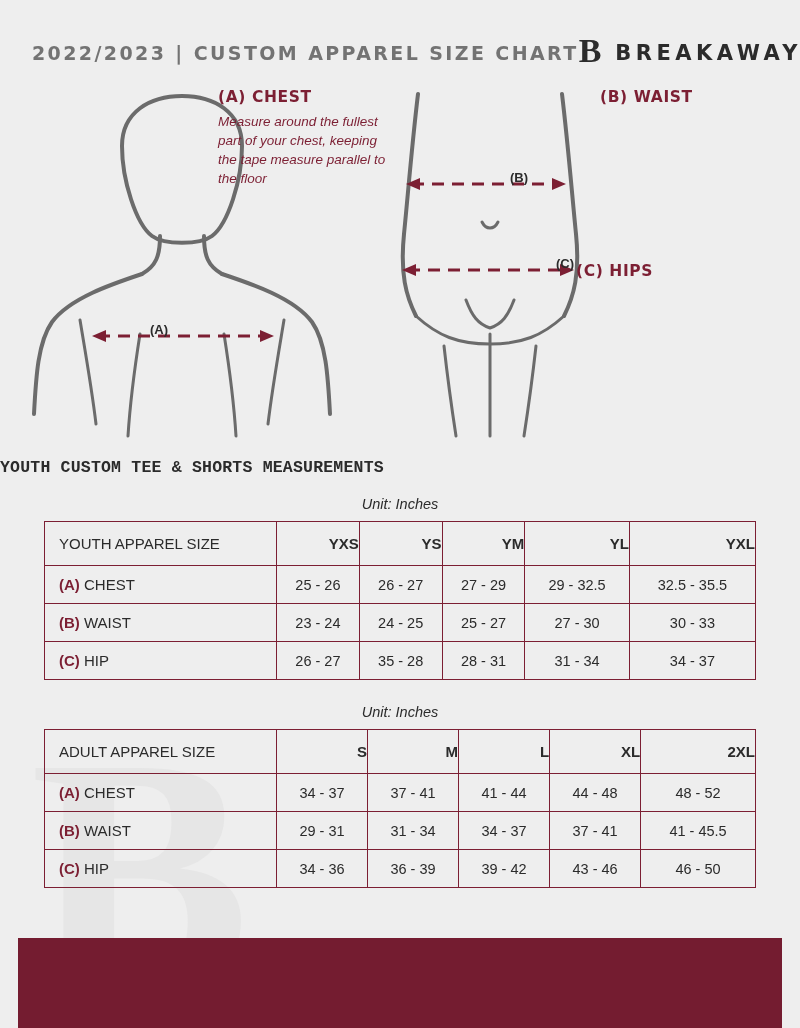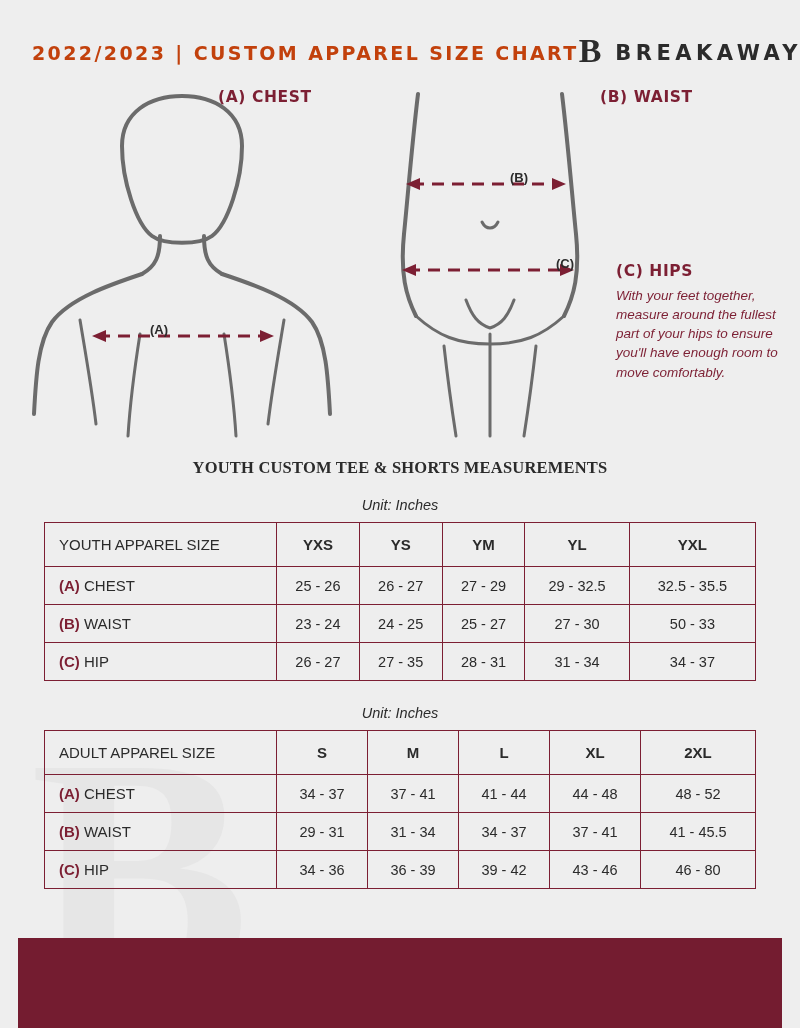--- a/index.html
+++ b/index.html
@@ -38,21 +38,21 @@
     display: flex;
     align-items: center;
     justify-content: space-between;
     padding: 36px 32px 0 32px;
   }
   .header-title {
     font-family: "DejaVu Sans", sans-serif;
     font-size: 19px;
     font-weight: bold;
     letter-spacing: 2.4px;
-    color: #c2410c;
+    color: #737373;
     white-space: nowrap;
   }
   .brand {
     display: flex;
     align-items: center;
     gap: 14px;
   }
   .brand-mark {
     font-family: "Liberation Serif", serif;
     font-size: 34px;
@@ -97,31 +97,30 @@
   }
   .note-title .lbl { color: #7c1f33; }
   .note-body {
     font-size: 13.5px;
     font-style: italic;
     line-height: 1.42;
     color: #7c1f33;
   }
   .note-chest { left: 218px; top: 4px; }
   .note-waist { left: 600px; top: 4px; width: 172px; }
-  .note-hips  { left: 616px; top: 178px; width: 172px; }
+  .note-hips  { left: 576px; top: 178px; width: 172px; }
 
   
   .section {
     position: relative;
     z-index: 2;
     margin-top: 4px;
   }
   .tbl-title {
-    text-align: center;
-    font-family: Liberation Serif, serif;
+    font-family: Liberation Mono, monospace;
     font-size: 16.5px;
     font-weight: bold;
     color: #2b2b2b;
     letter-spacing: 0.2px;
   }
   .tbl-unit {
     text-align: center;
     font-size: 14.5px;
     font-style: italic;
     color: #2b2b2b;
@@ -139,20 +138,21 @@
     height: 38px;
     text-align: center;
     font-size: 14.5px;
     color: #2b2b2b;
     font-weight: normal;
   }
   thead th {
     font-weight: bold;
     font-size: 15px;
     height: 44px;
+    text-align: right;
   }
   thead th.rowhead {
     font-weight: normal;
     font-size: 15px;
     text-align: left;
     padding-left: 14px;
   }
   td.rowhead {
     text-align: left;
     padding-left: 14px;
@@ -247,35 +247,35 @@
       </svg>
       <div style="position:absolute; left:128px; top:86px; font-size:13px; font-weight:bold; color:#2b2b2b;">(B)</div>
       <div style="position:absolute; left:174px; top:172px; font-size:13px; font-weight:bold; color:#2b2b2b;">(C)</div>
     </div>
 
     <div class="note note-chest">
       <div class="note-title">
         <span class="lbl">(A)</span>
         <span>CHEST</span>
       </div>
+      <div class="note-body">Measure around the fullest part of your chest, keeping the tape measure parallel to the floor</div>
     </div>
 
     <div class="note note-waist">
       <div class="note-title">
         <span class="lbl">(B)</span>
         <span>WAIST</span>
       </div>
     </div>
 
     <div class="note note-hips">
       <div class="note-title">
         <span class="lbl">(C)</span>
         <span>HIPS</span>
       </div>
-      <div class="note-body">With your feet together, measure around the fullest part of your hips to ensure you'll have enough room to move comfortably.</div>
     </div>
   </div>
 
   <div class="section">
     <div class="tbl-title">YOUTH CUSTOM TEE &amp; SHORTS MEASUREMENTS</div>
     <div class="tbl-unit">Unit: Inches</div>
     <table>
       <colgroup>
           <col class="first">
           <col>
@@ -308,29 +308,29 @@
         </tr>
         <tr>
           <td class="rowhead">
             <span class="lbl">(B)</span>
             <span>WAIST</span>
           </td>
           <td>23 - 24</td>
           <td>24 - 25</td>
           <td>25 - 27</td>
           <td>27 - 30</td>
-          <td>50 - 33</td>
+          <td>30 - 33</td>
         </tr>
         <tr>
           <td class="rowhead">
             <span class="lbl">(C)</span>
             <span>HIP</span>
           </td>
           <td>26 - 27</td>
-          <td>27 - 35</td>
+          <td>35 - 28</td>
           <td>28 - 31</td>
           <td>31 - 34</td>
           <td>34 - 37</td>
         </tr>
       </tbody>
     </table>
   </div>
 
   <div class="section" style="margin-top:24px;">
     <div class="tbl-unit">Unit: Inches</div>
@@ -378,20 +378,20 @@
         </tr>
         <tr>
           <td class="rowhead">
             <span class="lbl">(C)</span>
             <span>HIP</span>
           </td>
           <td>34 - 36</td>
           <td>36 - 39</td>
           <td>39 - 42</td>
           <td>43 - 46</td>
-          <td>46 - 80</td>
+          <td>46 - 50</td>
         </tr>
       </tbody>
     </table>
   </div>
 
   <div class="footer-bar"></div>
 </div>
 
 </body></html>

